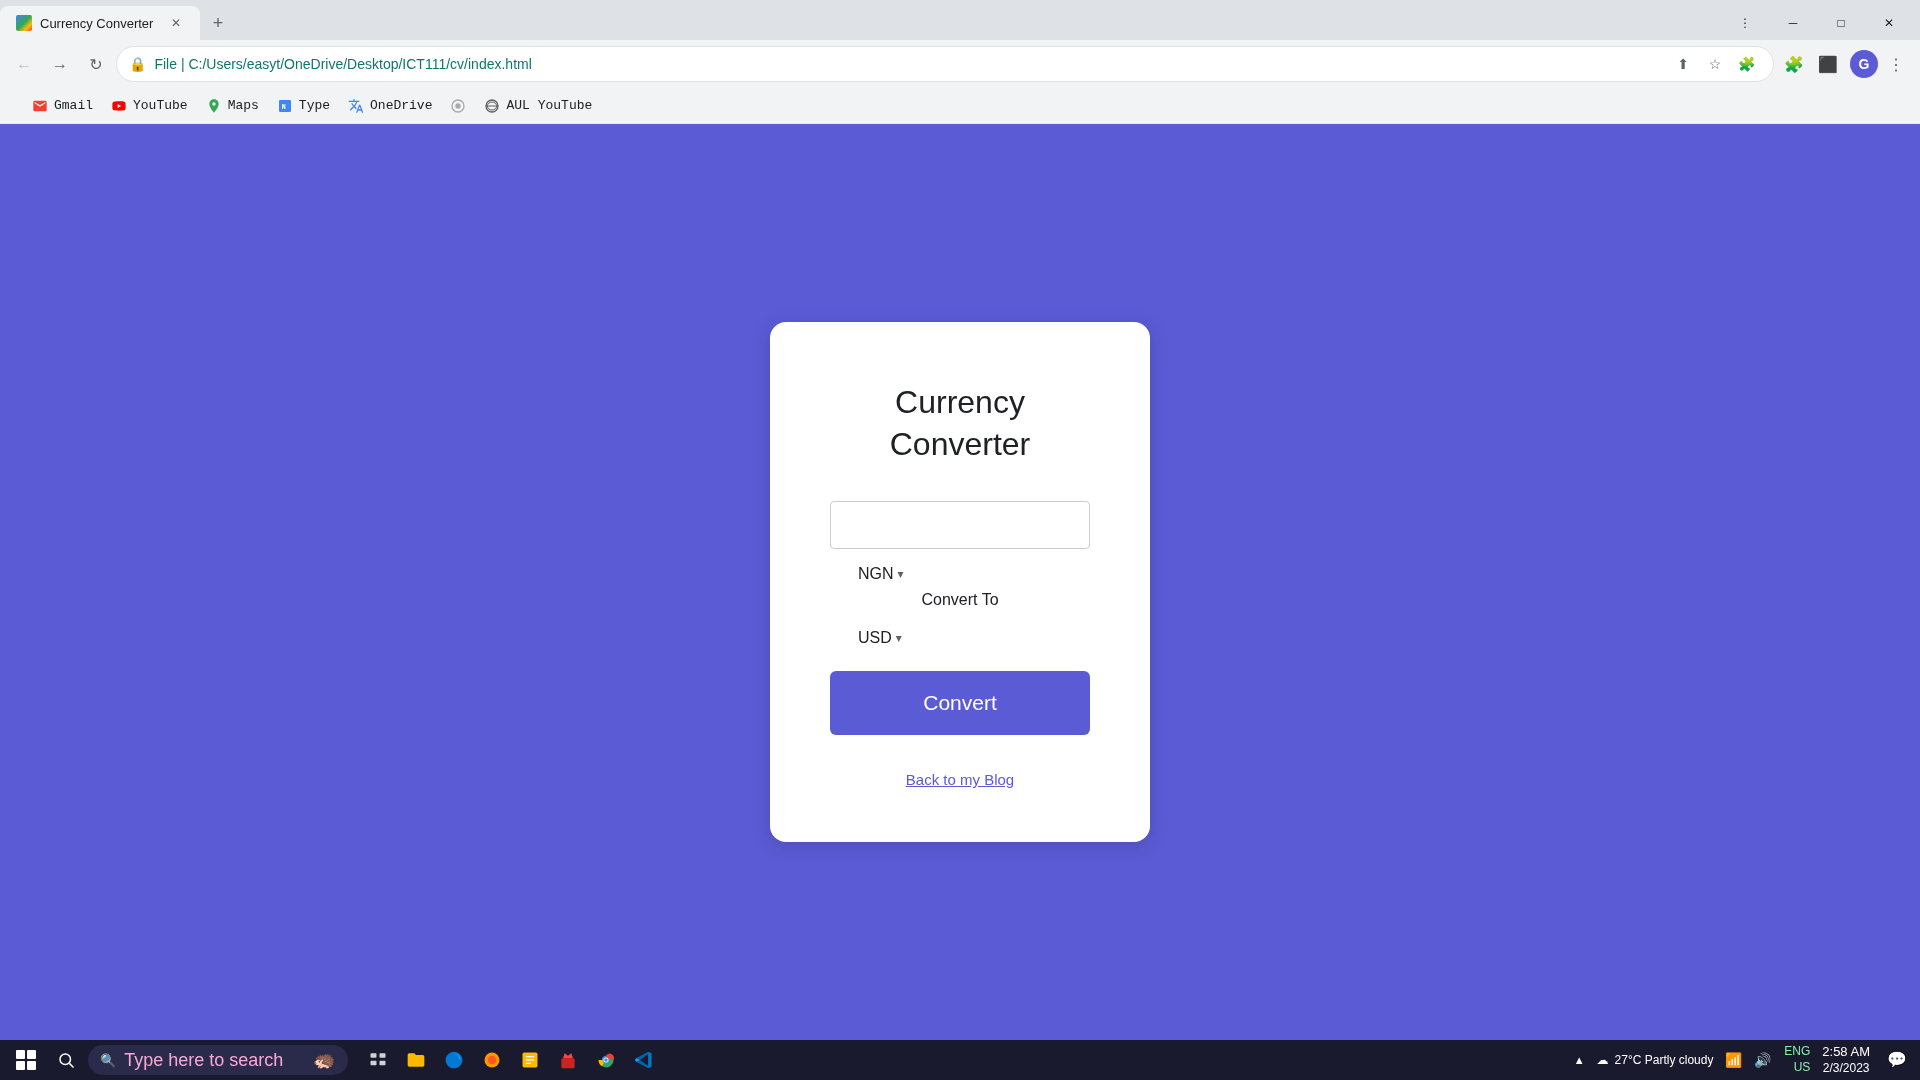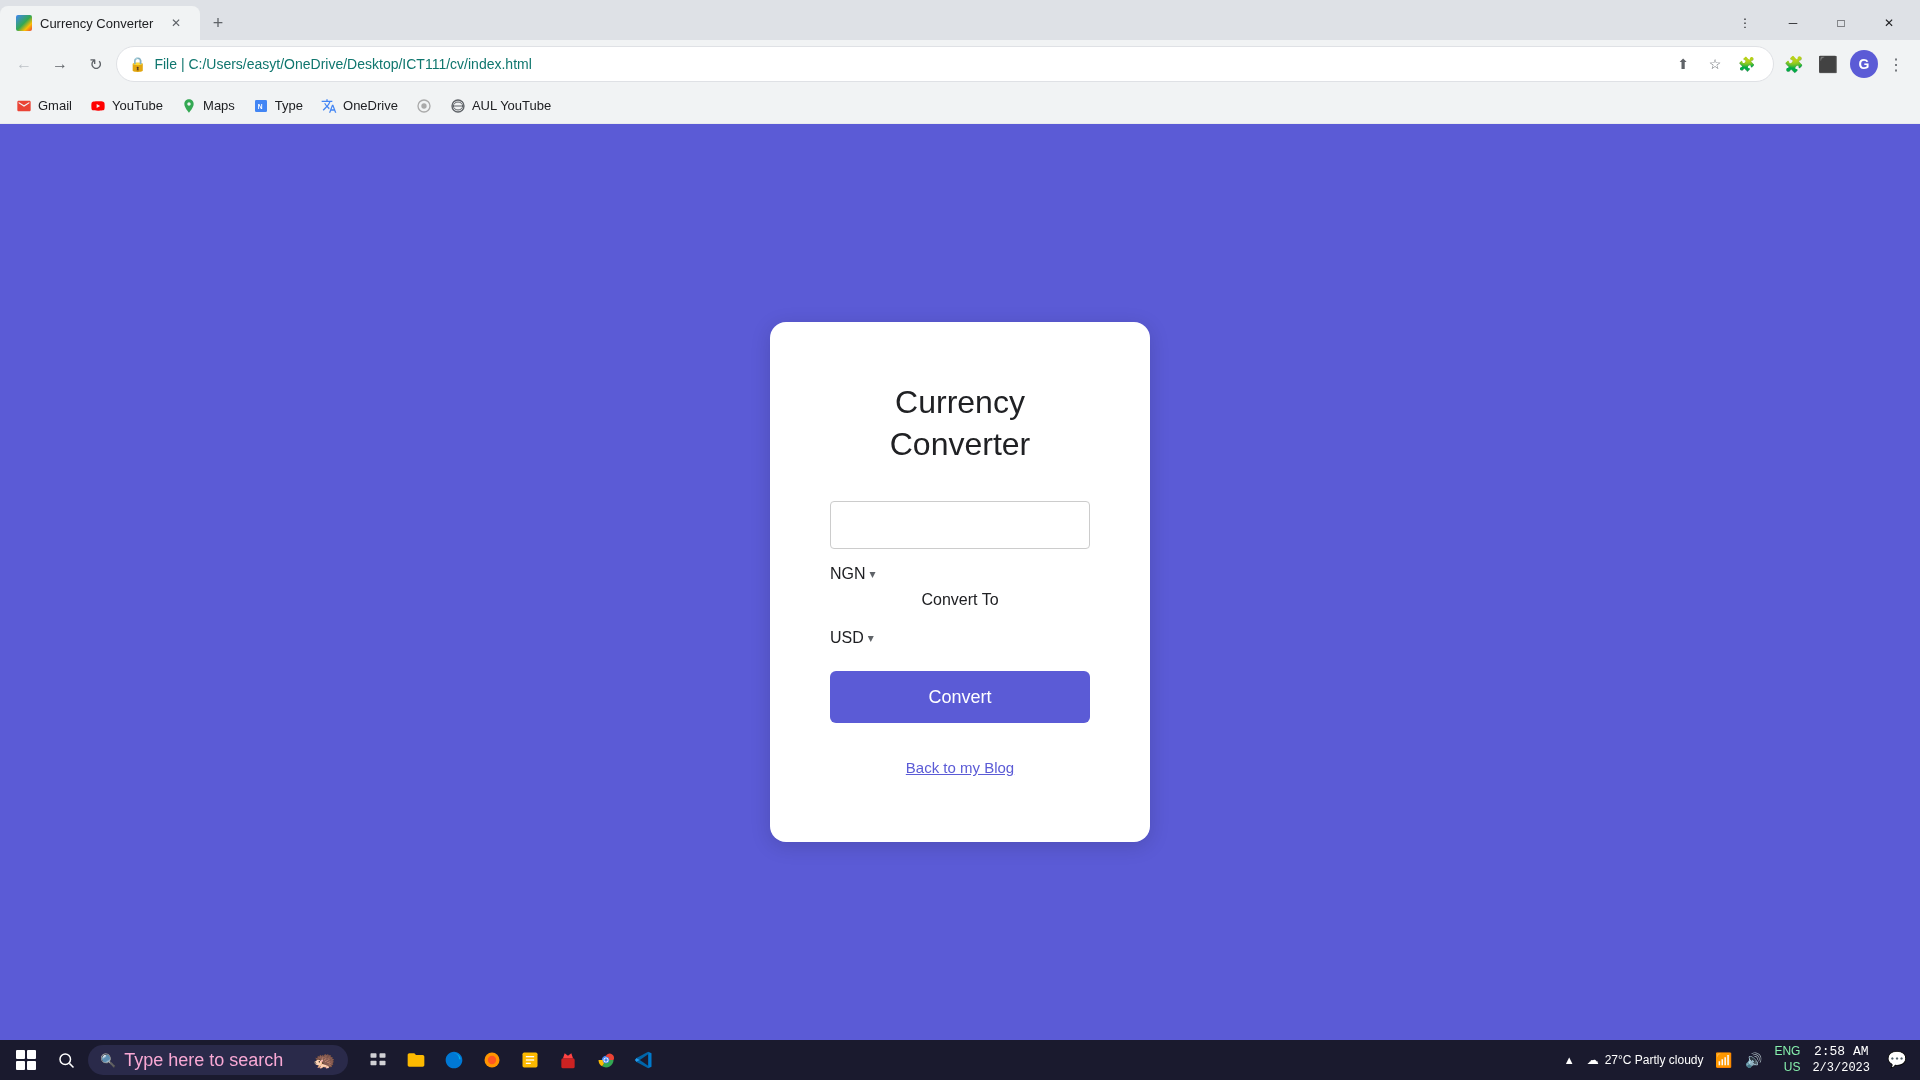--- a/index.html
+++ b/index.html
@@ -179,24 +179,25 @@
       font-weight: bold;
       cursor: pointer;
       margin-left: 4px;
     }
 
     
     .bookmarks-bar {
       display: flex;
       align-items: center;
       height: 36px;
-      padding: 0 8px;
+      padding: 0 24px;
       gap: 2px;
       background: #f1f3f4;
       border-bottom: 1px solid #e8eaed;
+      font-family: Liberation Mono, monospace;
     }
     .bookmark-item {
       display: flex;
       align-items: center;
       gap: 6px;
       padding: 4px 8px;
       border-radius: 12px;
       font-size: 13px;
       color: #202124;
       cursor: pointer;
@@ -255,38 +256,39 @@
       flex-direction: column;
       gap: 4px;
     }
     .select-wrapper {
       display: flex;
       align-items: center;
       gap: 4px;
       font-size: 16px;
       cursor: pointer;
       color: #202124;
+      margin-left: 28px;
     }
     .select-arrow { font-size: 12px; color: #5f6368; }
 
     .convert-to-label {
       font-size: 16px;
       color: #202124;
       text-align: center;
       margin: 4px 0;
     }
 
     .convert-btn {
       width: 100%;
-      height: 52px;
+      height: 64px;
       background: #5b5bd6;
       color: white;
       border: none;
       border-radius: 6px;
-      font-size: 18px;
+      font-size: 21px;
       cursor: pointer;
       margin-top: 8px;
     }
 
     .back-link {
       color: #5b5bd6;
       text-decoration: underline;
       font-size: 15px;
       cursor: pointer;
       margin-top: 20px;
@@ -368,21 +370,20 @@
       display: flex;
       align-items: center;
       gap: 6px;
       font-size: 14px;
       color: white;
     }
     .clock {
       text-align: center;
       line-height: 1.3;
       cursor: pointer;
-      font-family: Liberation Mono, monospace;
     }
     .clock .time { font-size: 13px; }
     .clock .date { font-size: 12px; }
     .weather-area {
       display: flex;
       align-items: center;
       gap: 6px;
       font-size: 12px;
       color: white;
     }

